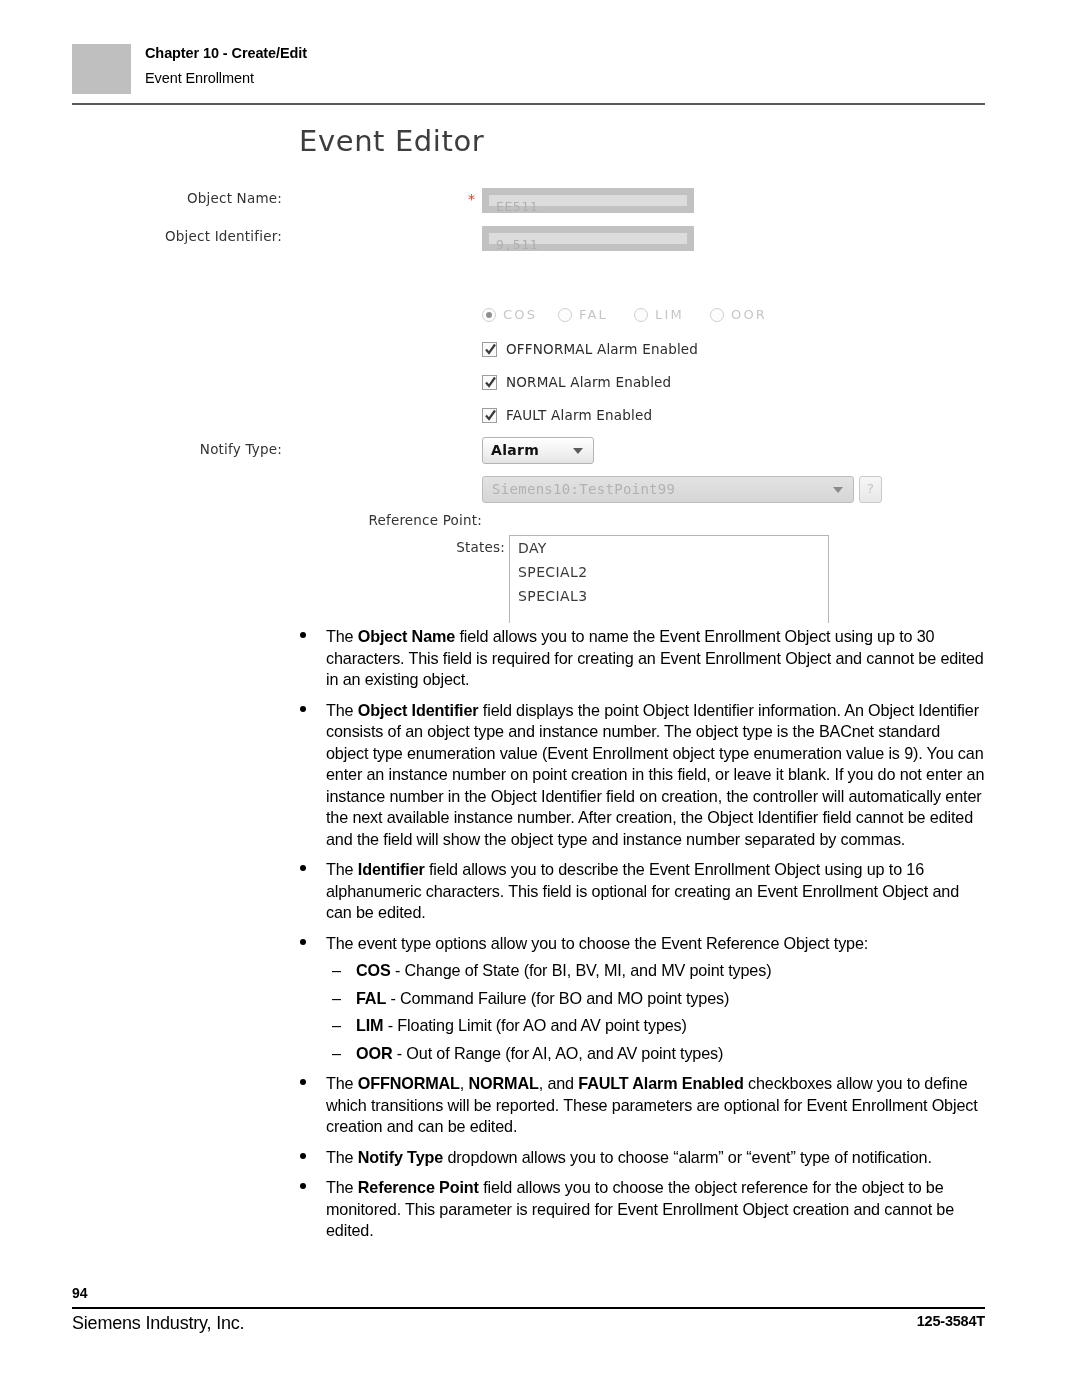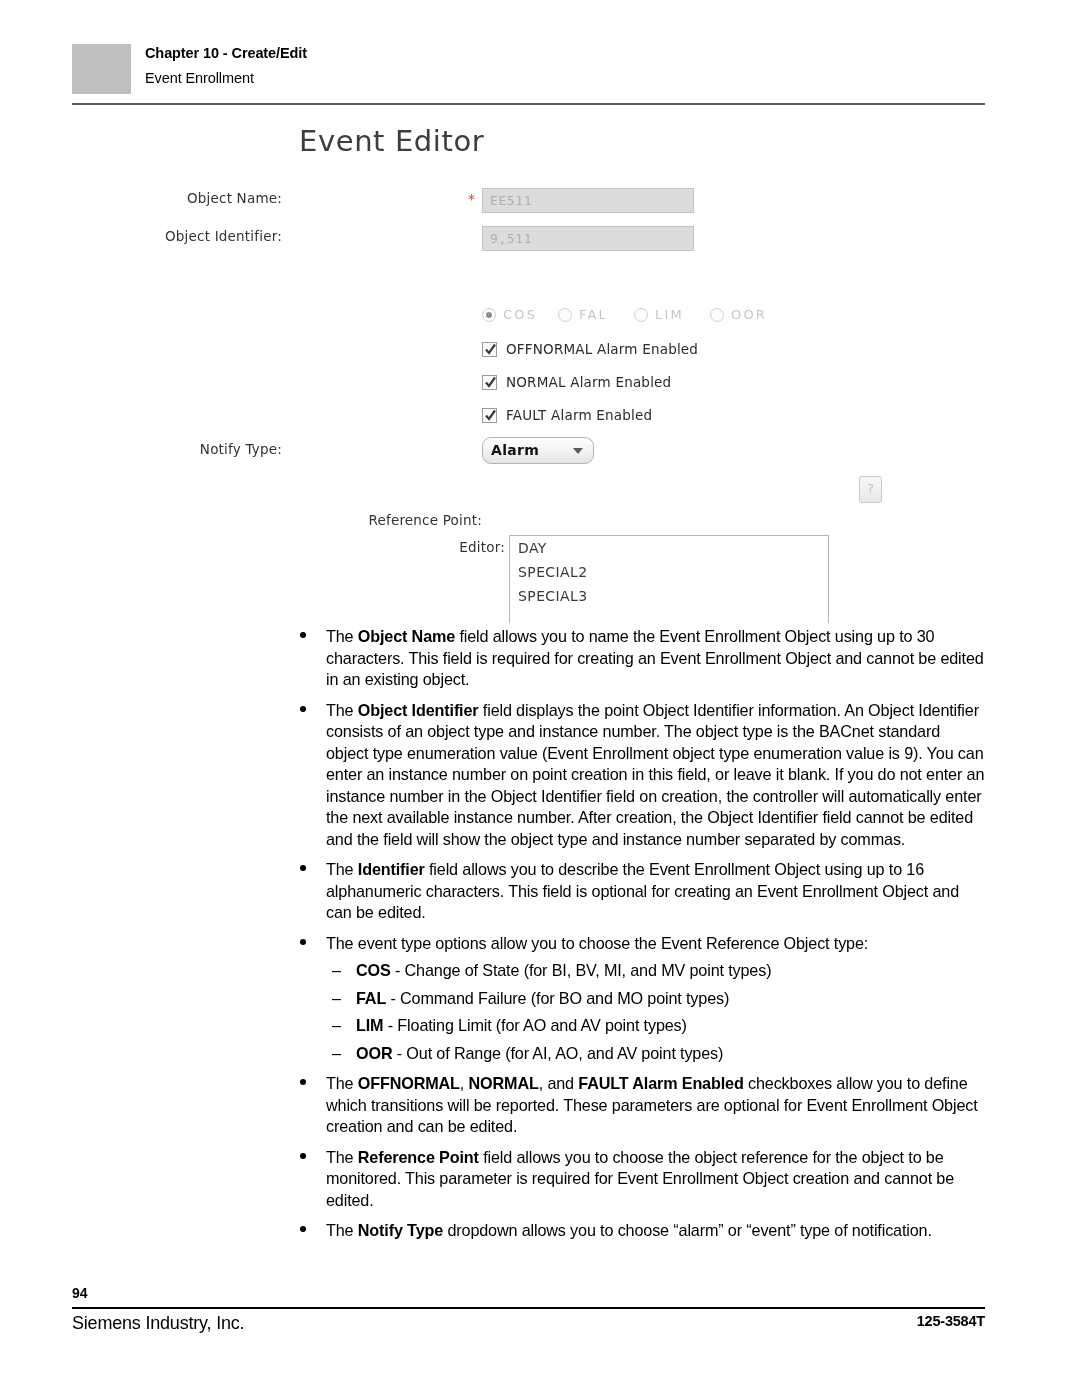--- a/index.html
+++ b/index.html
@@ -31,21 +31,21 @@
   .flabel{
     position:absolute;right:0;top:2px;
     font-size:13.5px;color:#333;letter-spacing:0.2px;
     font-family:"DejaVu Sans", sans-serif;white-space:nowrap;
   }
   .req-star{position:absolute;left:172px;top:3px;color:#e0402a;font-size:14px;font-family:"DejaVu Sans",sans-serif;}
 
   .tfield{
     position:absolute;left:186px;top:0;
     width:212px;height:25px;box-sizing:border-box;
-    border:1px solid #14532d;background:#ffffff;
+    border:7px solid #14532d;background:#ffffff;
   }
   .tfield.disabled{background:#dcdcdc;border-color:#c2c2c2;}
   .tfield .val{
     position:absolute;left:7px;top:4px;
     font-size:13px;color:#b0b0b0;letter-spacing:0.6px;
     font-family:"DejaVu Sans Mono", monospace;white-space:nowrap;
   }
 
   
   .radio-row{position:absolute;left:186px;top:182px;width:300px;height:22px;}
@@ -70,21 +70,21 @@
   }
   .cbx svg{position:absolute;left:1px;top:0px;}
   .cb-lbl{
     position:absolute;left:24px;top:0px;font-size:13.5px;color:#2b2b2b;letter-spacing:0.2px;
     font-family:"DejaVu Sans", sans-serif;white-space:nowrap;
   }
 
   
   .sel{
     position:absolute;left:186px;top:0;width:112px;height:27px;box-sizing:border-box;
-    border:1px solid #b4b4b4;border-radius:9px;
+    border:1px solid #b4b4b4;border-radius:3px;
     background:linear-gradient(#ffffff 0%, #f2f2f2 55%, #e4e4e4 100%);
   }
   .sel .selval{
     position:absolute;left:8px;top:4px;font-size:14px;font-weight:bold;color:#111;letter-spacing:0.3px;
     font-family:"DejaVu Sans", sans-serif;
   }
   .sel .arrow{
     position:absolute;right:10px;top:10px;width:0;height:0;
     border-left:5px solid transparent;border-right:5px solid transparent;border-top:6px solid #5b5b5b;
   }
@@ -227,27 +227,31 @@
   <div class="frow" style="left:0;top:313px;width:400px;">
     <div class="flabel" style="right:414px;top:4px;">Notify Type:</div>
     <div class="sel">
       <span class="selval">Alarm</span>
       <span class="arrow"></span>
     </div>
   </div>
 
   <div class="frow" style="left:0;top:352px;width:600px;">
     <div class="flabel" style="right:414px;top:4px;margin-top:32px;">Reference Point:</div>
+    <div class="refcombo">
+      <span class="refval">Siemens10:TestPoint99</span>
+      <span class="arrow"></span>
+    </div>
     <div class="helpbtn">
       <span>?</span>
     </div>
   </div>
 
   <div class="frow" style="left:0;top:411px;width:600px;height:90px;">
-    <div class="flabel" style="right:391px;top:4px;">Editor:</div>
+    <div class="flabel" style="right:391px;top:4px;">States:</div>
     <div class="stateslist">
       <div class="opt">DAY</div>
       <div class="opt">SPECIAL2</div>
       <div class="opt">SPECIAL3</div>
     </div>
   </div>
 
 </div>
 
 <div class="body-copy">
@@ -288,26 +292,26 @@
     </div>
   </div>
 
   <div class="bullet">
     <span class="dot"></span>
     <div class="btext">The <b>OFFNORMAL</b>, <b>NORMAL</b>, and <b>FAULT Alarm Enabled</b> checkboxes allow you to define which transitions will be reported. These parameters are optional for Event Enrollment Object creation and can be edited.</div>
   </div>
 
   <div class="bullet">
     <span class="dot"></span>
+    <div class="btext">The <b>Notify Type</b> dropdown allows you to choose “alarm” or “event” type of notification.</div>
+  </div>
+
+  <div class="bullet">
+    <span class="dot"></span>
     <div class="btext">The <b>Reference Point</b> field allows you to choose the object reference for the object to be monitored. This parameter is required for Event Enrollment Object creation and cannot be edited.</div>
-  </div>
-
-  <div class="bullet">
-    <span class="dot"></span>
-    <div class="btext">The <b>Notify Type</b> dropdown allows you to choose “alarm” or “event” type of notification.</div>
   </div>
 
 </div>
 
 <div class="pagenum">94</div>
 <div class="foot-rule"></div>
 <div class="foot-left">Siemens Industry, Inc.</div>
 <div class="foot-right">125-3584T</div>
 
 </body></html>

